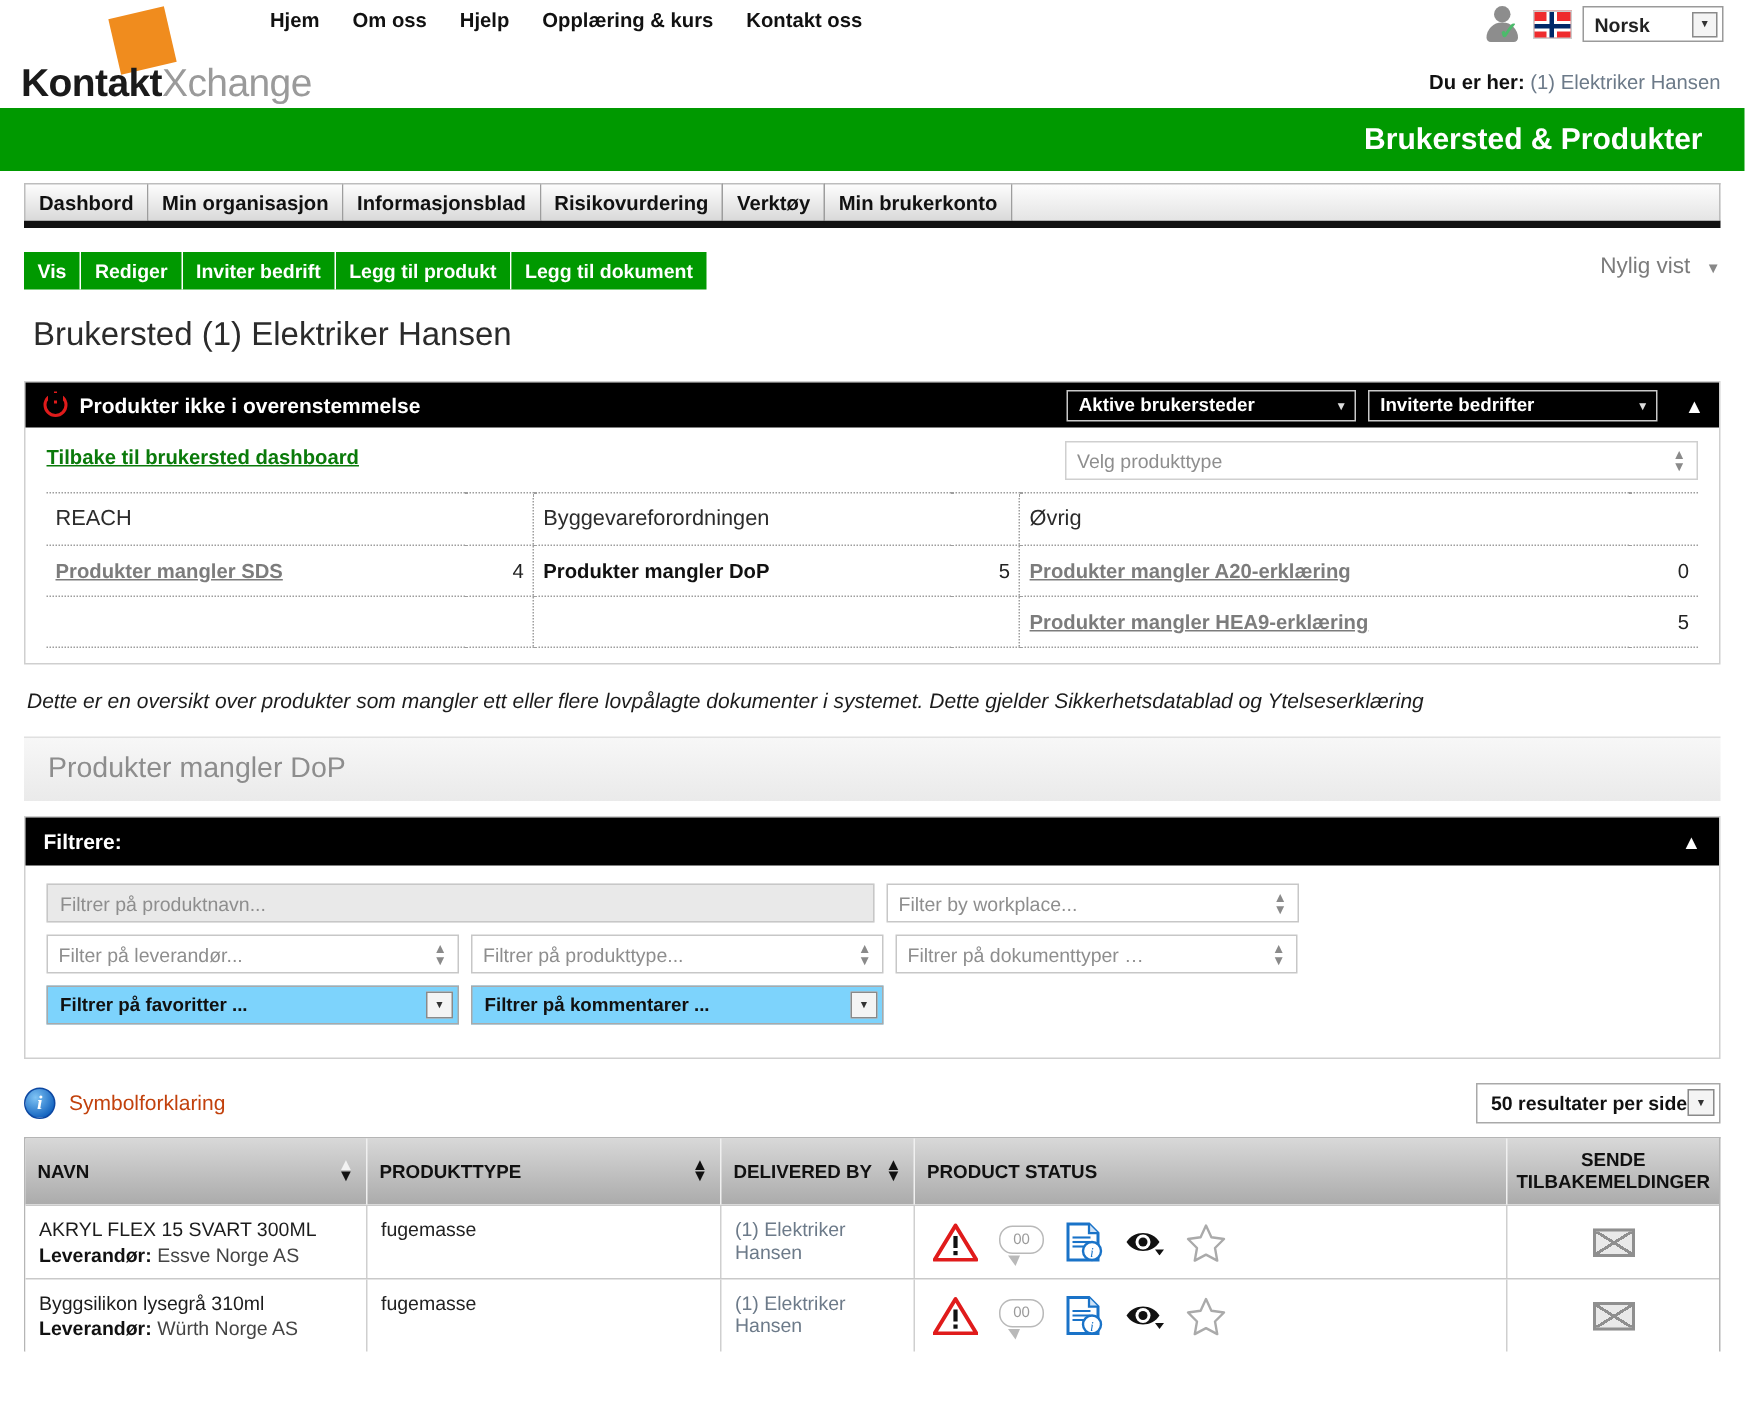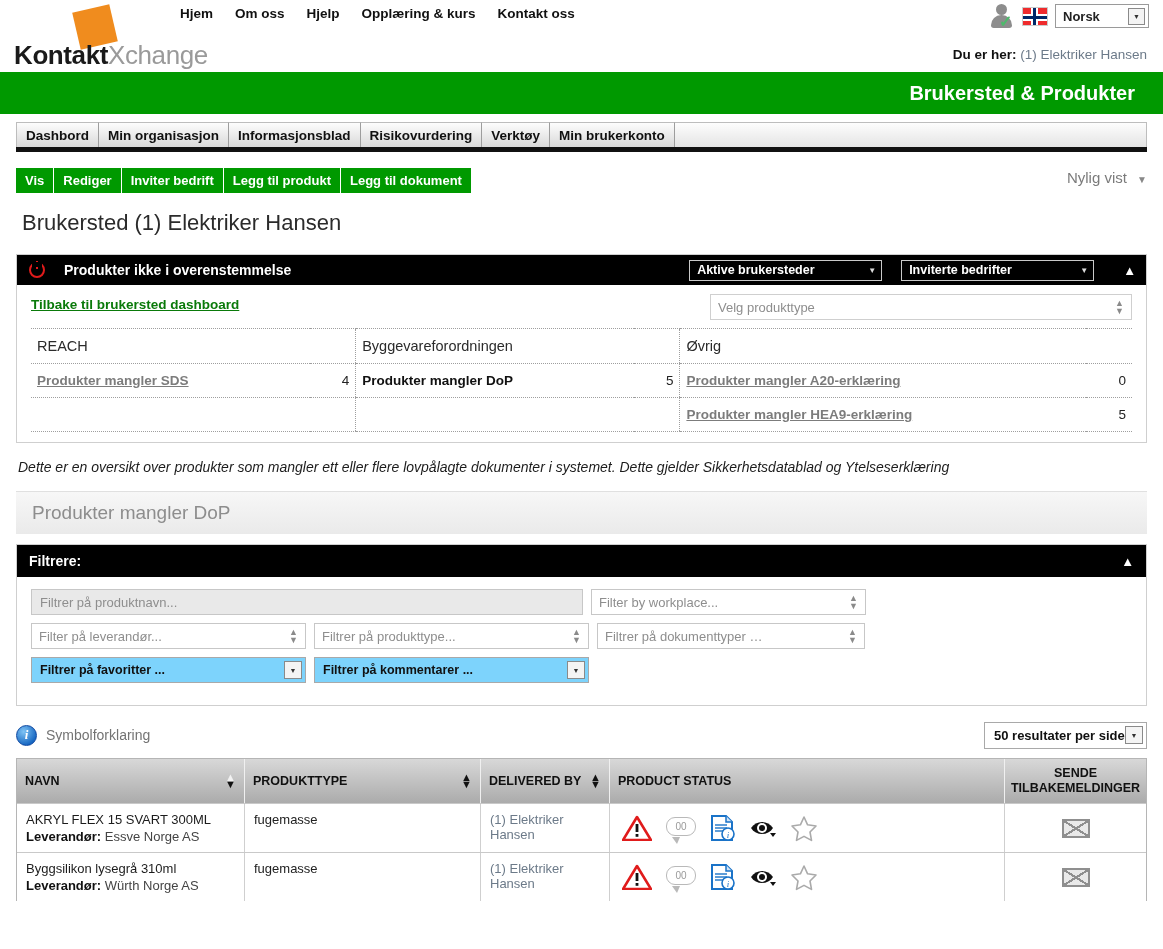--- a/index.html
+++ b/index.html
@@ -103,21 +103,21 @@
 
   
   .pagetitle { padding:12px 16px 0 22px; font-size:22px; color:#2b2b2b; }
 
   
   .panel {
     margin:18px 16px 0 16px; border:1px solid #cfcfcf; background:#fff;
   }
   .panel-head {
     background:#000000; height:30px; display:flex; align-items:center;
-    padding:0 8px 0 12px; gap:19px;
+    padding:0 8px 0 12px; gap:8px;
   }
   .panel-head .pwr {
     width:16px; height:16px; border:2px solid #e01b1b; border-radius:50%;
     position:relative; box-sizing:border-box;
   }
   .panel-head .pwr::before {
     content:""; position:absolute; left:5px; top:-3px; width:2px; height:8px; background:#e01b1b;
   }
   .panel-head .pwr::after {
     content:""; position:absolute; left:1px; top:-2px; width:10px; height:5px; background:#000;
@@ -195,21 +195,21 @@
 
   
   .legendrow { margin:14px 16px 0 16px; display:flex; align-items:center; height:30px; }
   .info-icon {
     width:21px; height:21px; border-radius:50%;
     background:radial-gradient(circle at 35% 30%, #7fc4f5, #1565c0 75%);
     border:1px solid #0d47a1; color:#fff; font-style:italic; font-weight:bold;
     font-size:13px; display:flex; align-items:center; justify-content:center;
     font-family:"Liberation Serif", serif;
   }
-  .legend-label { margin-left:9px; font-size:14px; color:#737373; }
+  .legend-label { margin-left:9px; font-size:14px; color:#c2410c; }
   .perpage {
     margin-left:auto; height:27px; border:1px solid #a9a9a9; background:#fff;
     display:flex; align-items:center; justify-content:space-between;
     padding:0 3px 0 9px; font-size:13px; font-weight:bold; color:#111; min-width:163px;
   }
   .perpage .arrowbox {
     width:18px; height:18px; border:1px solid #8a8a8a; background:#f4f4f4;
     display:flex; align-items:center; justify-content:center; font-size:7px; color:#333;
   }
 

